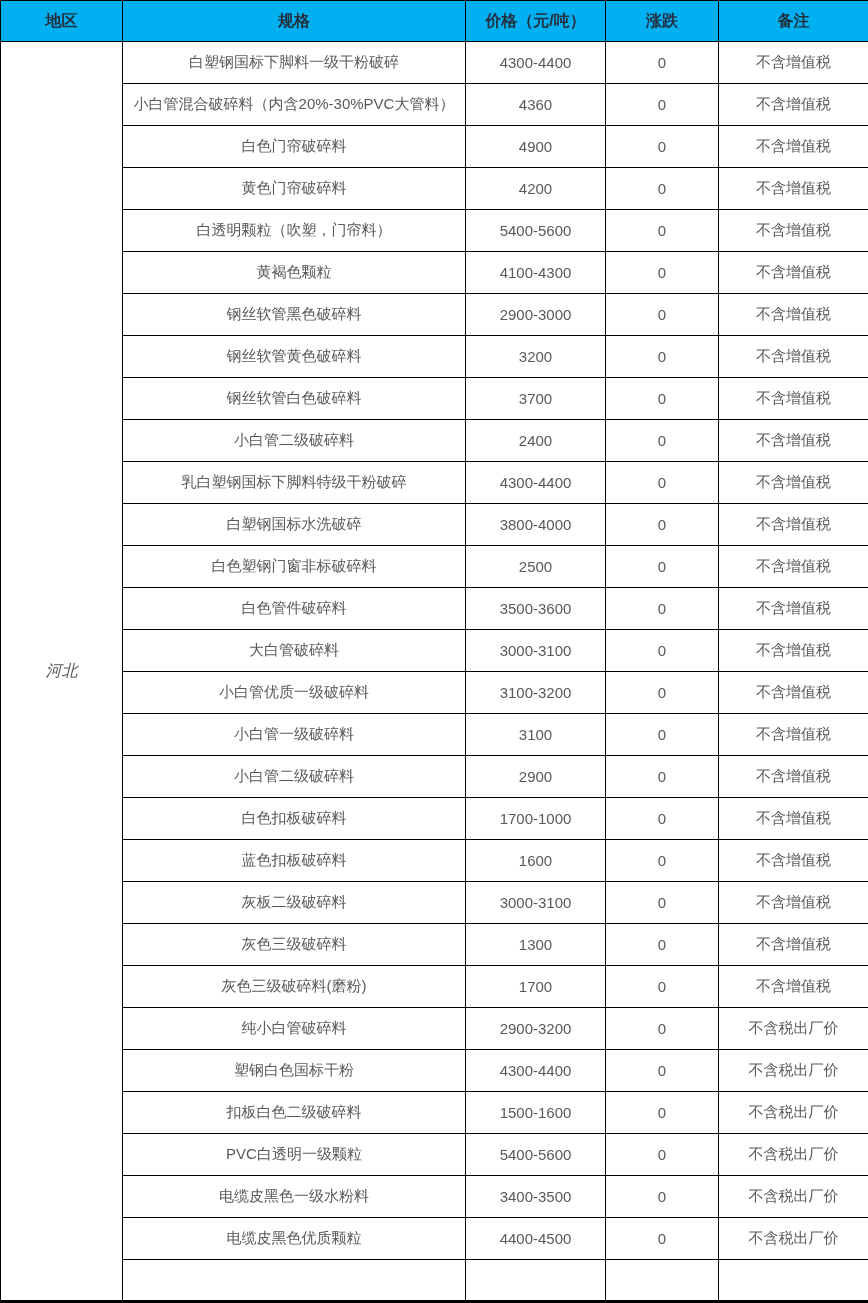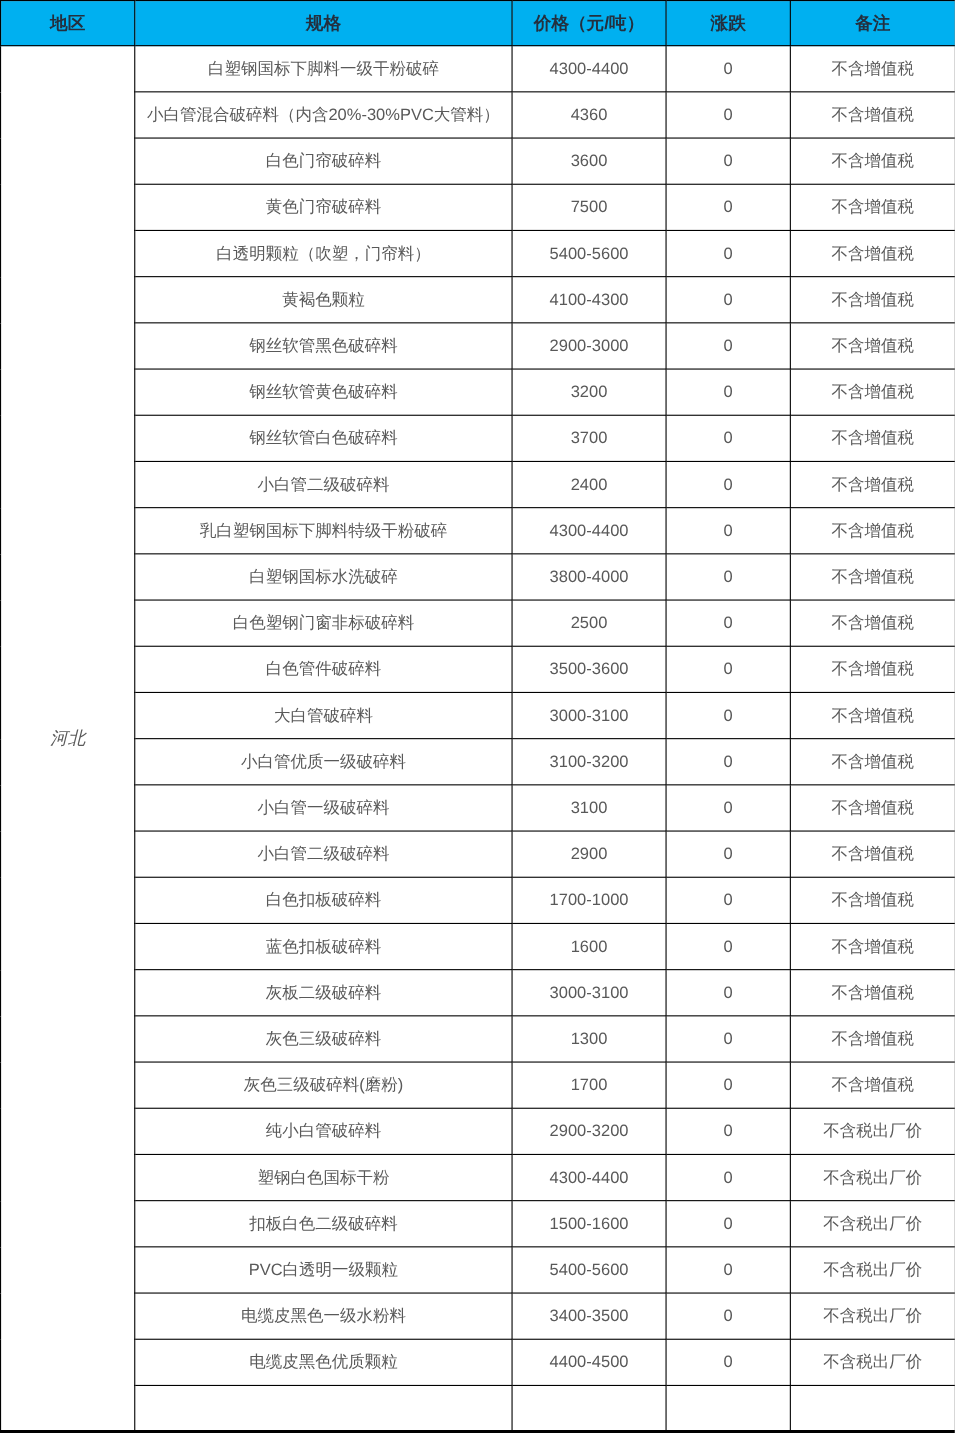--- a/index.html
+++ b/index.html
@@ -77,27 +77,27 @@
         <td>不含增值税</td>
       </tr>
       <tr>
         <td>小白管混合破碎料（内含20%-30%PVC大管料）</td>
         <td>4360</td>
         <td>0</td>
         <td>不含增值税</td>
       </tr>
       <tr>
         <td>白色门帘破碎料</td>
-        <td>3600</td>
+        <td>4900</td>
         <td>0</td>
         <td>不含增值税</td>
       </tr>
       <tr>
         <td>黄色门帘破碎料</td>
-        <td>7500</td>
+        <td>4200</td>
         <td>0</td>
         <td>不含增值税</td>
       </tr>
       <tr>
         <td>白透明颗粒（吹塑，门帘料）</td>
         <td>5400-5600</td>
         <td>0</td>
         <td>不含增值税</td>
       </tr>
       <tr>

